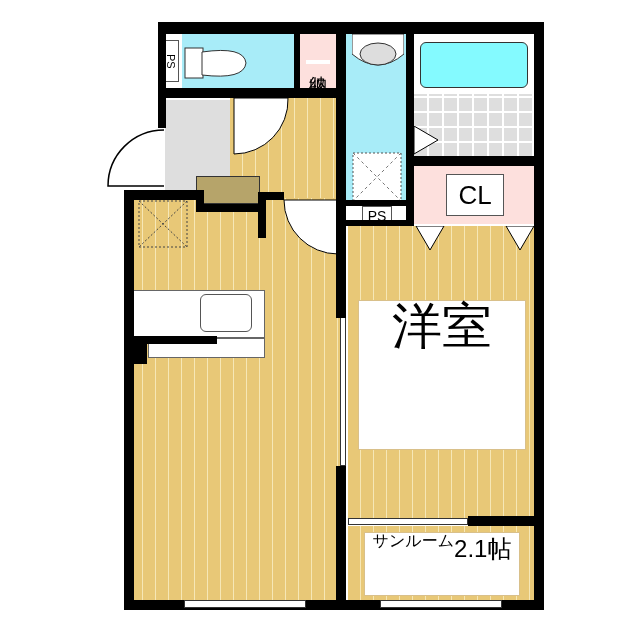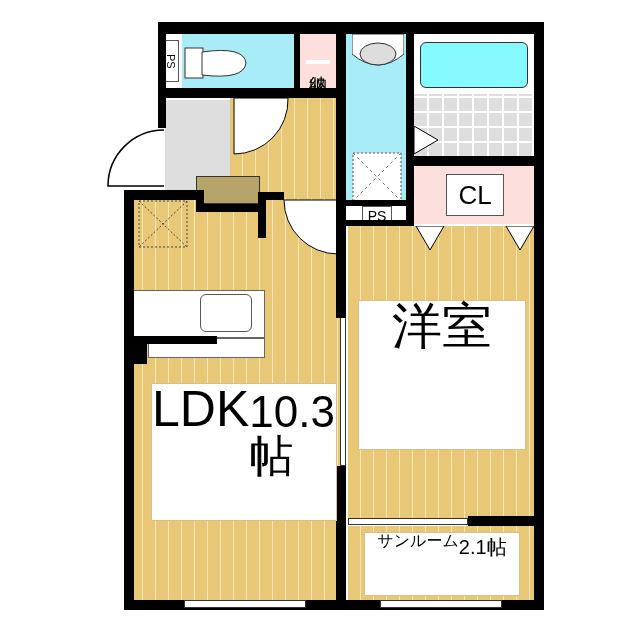--- a/index.html
+++ b/index.html
@@ -104,25 +104,21 @@
   <div class="wall" style="left:406px;top:156px;width:136px;height:10px;"></div>
   <div class="wall" style="left:336px;top:200px;width:72px;height:6px;"></div>
   <div class="wall" style="left:336px;top:220px;width:78px;height:6px;"></div>
   <div class="wall" style="left:468px;top:516px;width:74px;height:10px;"></div>
   <div class="wall" style="left:133px;top:336px;width:84px;height:8px;"></div>
   <div class="wall" style="left:133px;top:336px;width:14px;height:28px;"></div>
 
   <div class="abs" style="left:184px;top:600px;width:122px;height:8px;background:#fff;border:1px solid #333;"></div>
   <div class="abs" style="left:380px;top:600px;width:122px;height:8px;background:#fff;border:1px solid #333;"></div>
 
-  <div class="label" style="left:151px;top:383px;width:184px;height:136px;">
-    <span style="font-size:50px;">LDK</span>
-    <span style="font-size:44px;margin-top:6px;">10.3帖</span>
-  </div>
   <div class="label" style="left:358px;top:300px;width:166px;height:148px;">
     <span style="font-size:50px;">洋室</span>
   </div>
   <div class="label" style="left:364px;top:532px;width:154px;height:62px;">
     <span style="font-size:16px;">サンルーム</span>
-    <span style="font-size:20px;margin-top:4px;">2.1帖</span>
+    <span style="font-size:24px;margin-top:4px;">2.1帖</span>
   </div>
 
 </div>
 
 </body></html>

